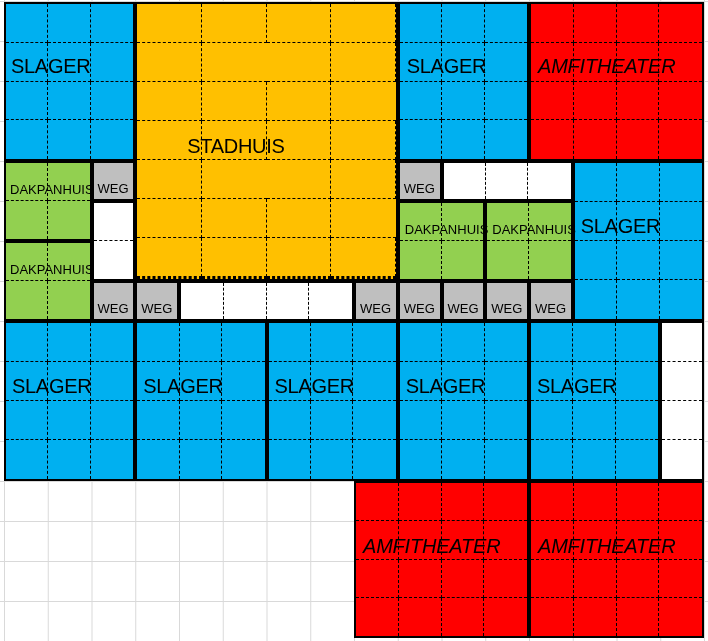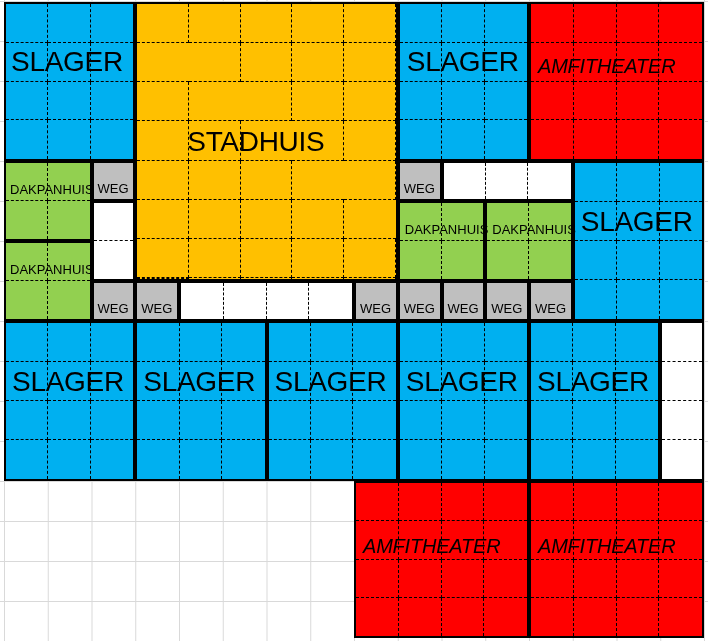--- a/index.html
+++ b/index.html
@@ -31,21 +31,21 @@
   .cell:not(.lc){border-right:1px dashed var(--border_black);}
   .cell:not(.lr){border-bottom:1px dashed var(--border_black);}
   .zlabel{
     position:absolute;
     z-index:2;
     color:#000;
     line-height:1;
     white-space:nowrap;
     pointer-events:none;
   }
-  .lbl-lg{font-size:28px;letter-spacing:-0.3px;text-align:right;}
+  .lbl-lg{font-size:20px;letter-spacing:-0.3px;text-align:right;}
   .lbl-md{font-size:20px;letter-spacing:-0.2px;}
   .lbl-sm{font-size:13px;}
 </style>
 </head>
 <body>
 
 <div class="board">
 
   <div class="zone z-blue" style="left: 4px; top: 2px; width: 131.25px; height: 159px; grid-template-columns: repeat(3, 1fr); grid-template-rows: repeat(4, 1fr);">
     <span class="zlabel lbl-lg" style="left:5px;bottom:83px;">SLAGER</span>
@@ -56,21 +56,21 @@
       <div class="cell"></div>
       <div class="cell lc"></div>
       <div class="cell"></div>
       <div class="cell"></div>
       <div class="cell lc"></div>
       <div class="cell lr"></div>
       <div class="cell lr"></div>
       <div class="cell lc lr"></div>
     </div>
 
-  <div class="zone z-orange" style="left: 135.25px; top: 2px; width: 262.5px; height: 279px; grid-template-columns: repeat(5, 1fr); grid-template-rows: repeat(7, 1fr);">
+  <div class="zone z-orange" style="left: 135.25px; top: 2px; width: 262.5px; height: 279px; grid-template-columns: repeat(4, 1fr); grid-template-rows: repeat(7, 1fr);">
     <span class="zlabel lbl-lg" style="left:50px;bottom:123px;">STADHUIS</span>
   <div class="cell"></div>
       <div class="cell"></div>
       <div class="cell"></div>
       <div class="cell"></div>
       <div class="cell"></div>
       <div class="cell lc"></div>
       <div class="cell"></div>
       <div class="cell"></div>
       <div class="cell"></div>

